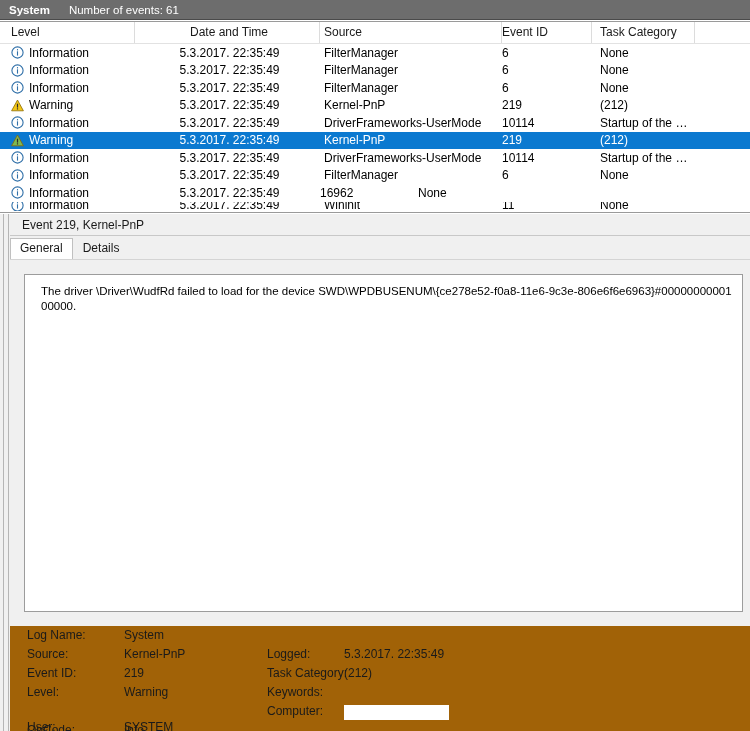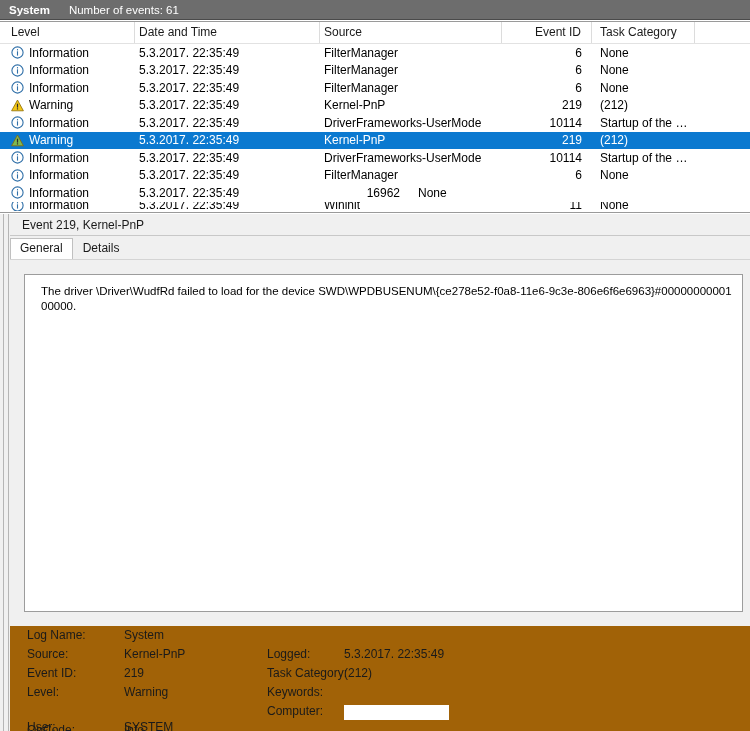--- a/index.html
+++ b/index.html
@@ -68,23 +68,23 @@
     height: 21px;
     line-height: 21px;
     box-sizing: border-box;
     overflow: hidden;
   }
   .sep {
     border-right: 1px solid #dcdcdc;
   }
   
   .c-level  { width: 135px; padding-left: 11px; box-sizing: border-box; }
-  .c-date   { width: 185px; padding-left: 4px; box-sizing: border-box; }
+  .c-date   { width: 185px; padding-left: 4px; box-sizing: border-box; text-align: center; }
   .c-source { width: 182px; padding-left: 4px; box-sizing: border-box; }
-  .c-eid    { width: 90px;  padding-right: 10px; text-align: right; box-sizing: border-box; }
+  .c-eid    { width: 90px;  padding-right: 10px; box-sizing: border-box; }
   .c-task   { width: 103px; padding-left: 8px; box-sizing: border-box; overflow: hidden; text-overflow: ellipsis; }
   .c-tail   { width: 35px; }
 
   .row-body { color: #000; font-size: 12px; }
   .row-body.selected {
     background: #0b79d0;
     color: #ffffff;
   }
   .row-clipped { height: 9px; overflow: hidden; position: relative; }
   .row-clipped .grid-row-inner { position: absolute; top: -5px; left: 0; right: 0; display: flex; align-items: center; height: 17.5px; }

